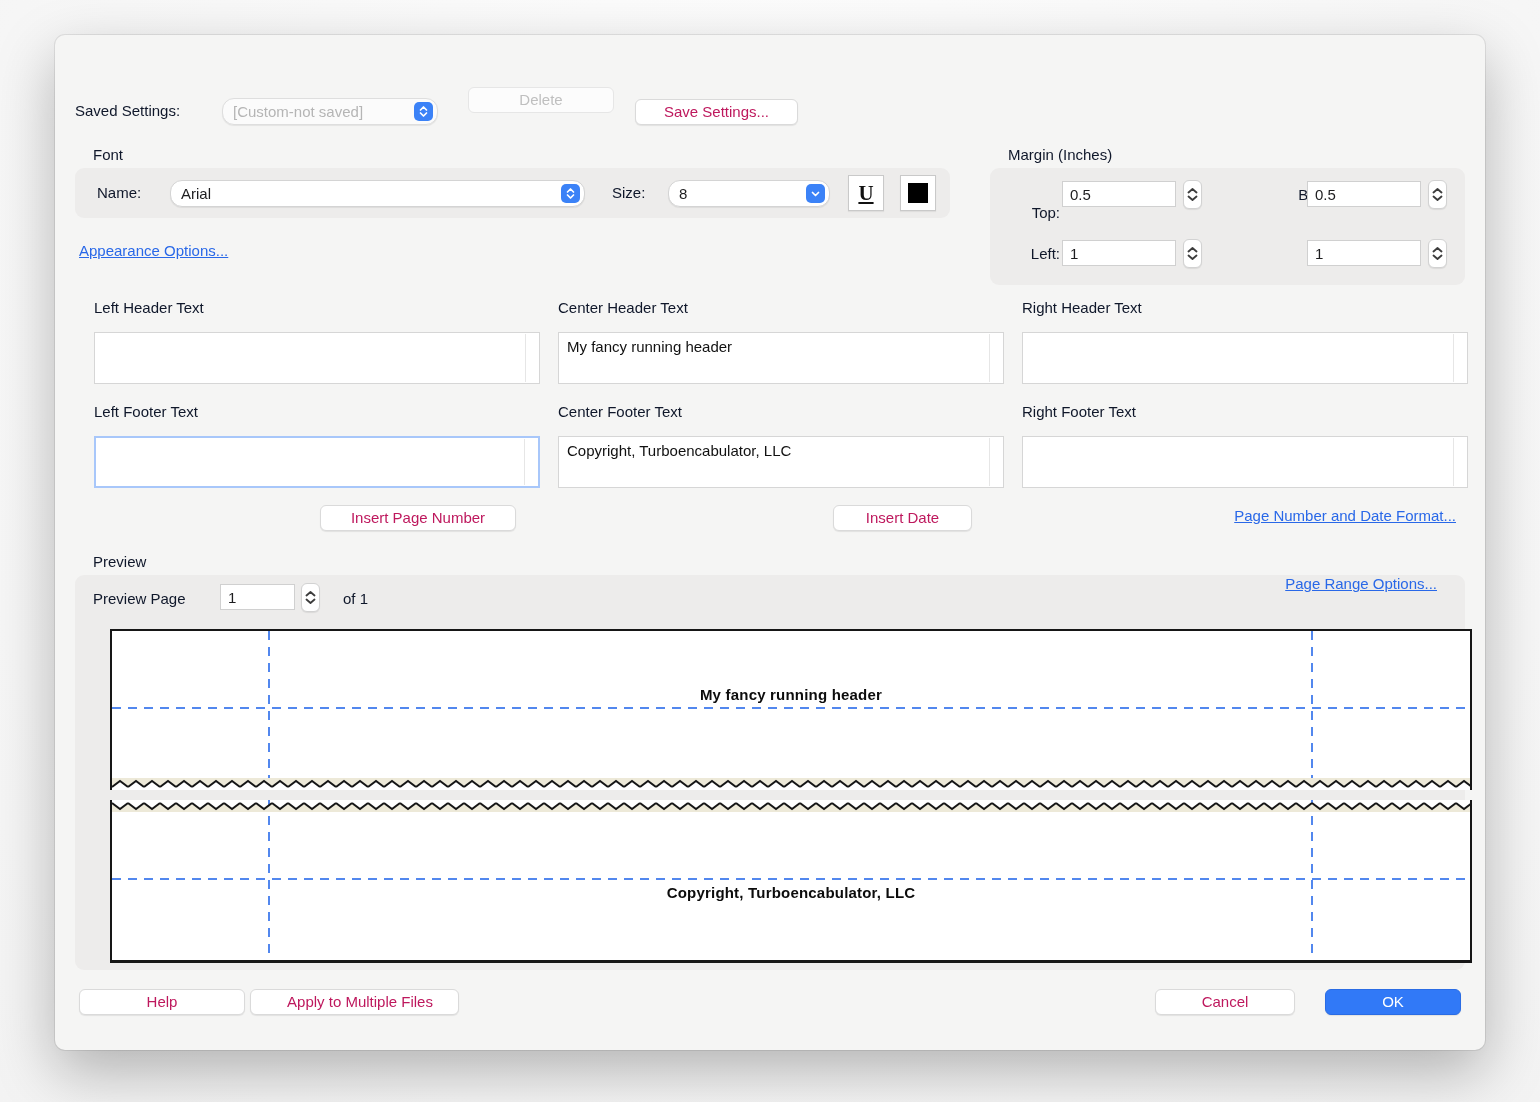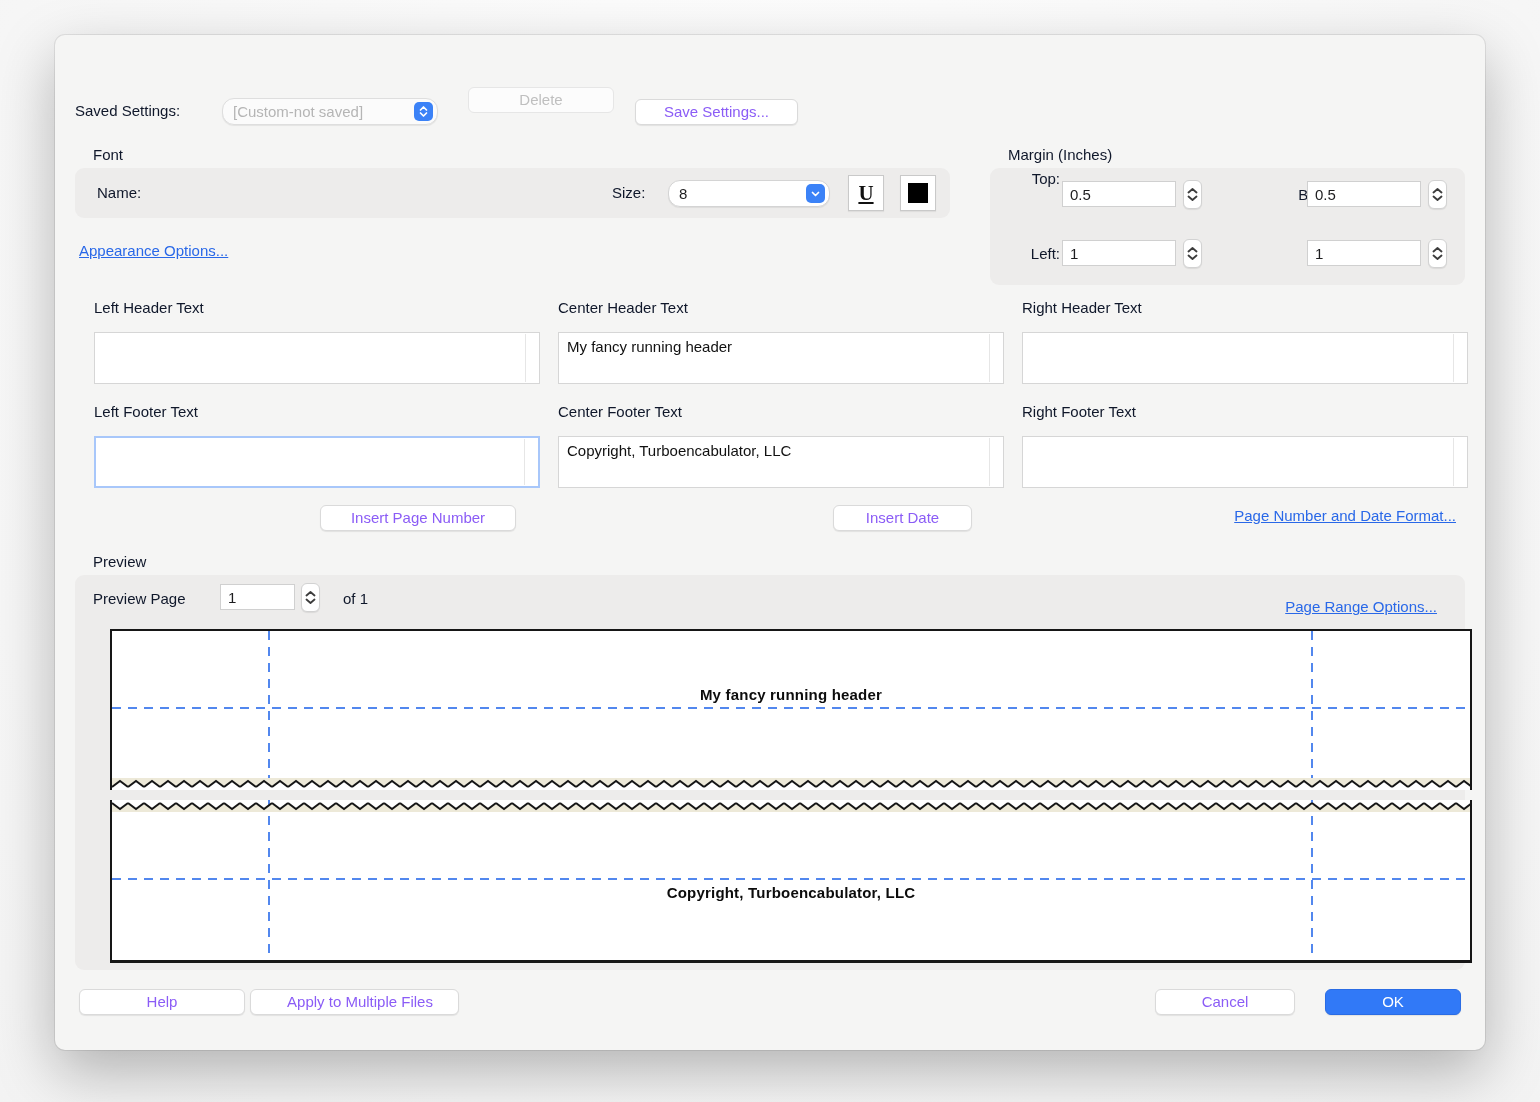--- a/index.html
+++ b/index.html
@@ -29,21 +29,21 @@
     position:absolute; left:0; right:0; top:0; height:45px; line-height:45px;
     text-align:center; font-size:16.5px; font-weight:bold; color:#383838;
   }
   .lbl { position:absolute; font-size:15px; color:#0f172a; white-space:nowrap; }
 
   
   .btn {
     position:absolute; height:26px; background:#ffffff;
     border:1px solid #dadada; border-radius:6px;
     box-shadow:0 1px 1px rgba(0,0,0,.08);
-    font-size:15px; color:#8b5cf6; text-align:center; line-height:24px;
+    font-size:15px; color:#be185d; text-align:center; line-height:24px;
     cursor:default; white-space:nowrap;
   }
   .btn.disabled { color:#bfbfbf; background:#fcfcfc; border-color:#e6e6e6; box-shadow:none; }
   .btn.primary { background:#3179f7; border-color:#2a6ce4; color:#ffffff; font-weight:500; }
 
   .link { position:absolute; font-size:15px; color:#2968e8; text-decoration:underline; white-space:nowrap; cursor:pointer; }
 
   .groupbox { position:absolute; background:#edeceb; border-radius:9px; }
 
   
@@ -138,41 +138,50 @@
           <path d="M2.5 8 L5.5 11 L8.5 8" fill="none" stroke="#fff" stroke-width="1.7" stroke-linecap="round" stroke-linejoin="round"></path>
         </svg>
     </span>
   </div>
   <div class="btn disabled" style="left:413px; top:52px; width:146px;">Delete</div>
   <div class="btn" style="left:580px; top:64px; width:163px;">Save Settings...</div>
 
   <span class="lbl" style="left:38px; top:111px;">Font</span>
   <div class="groupbox" style="left:20px; top:133px; width:875px; height:50px;"></div>
   <span class="lbl" style="left:42px; top:149px;">Name:</span>
+  <div class="combo" style="left:115px; top:145px; width:415px;">
+    <span>Arial</span>
+    <span class="combo-caret">
+      <svg width="11" height="13" viewBox="0 0 11 13">
+          <path d="M2.5 5 L5.5 2 L8.5 5" fill="none" stroke="#fff" stroke-width="1.7" stroke-linecap="round" stroke-linejoin="round"></path>
+          <path d="M2.5 8 L5.5 11 L8.5 8" fill="none" stroke="#fff" stroke-width="1.7" stroke-linecap="round" stroke-linejoin="round"></path>
+        </svg>
+    </span>
+  </div>
   <span class="lbl" style="left:557px; top:149px;">Size:</span>
   <div class="combo" style="left:613px; top:145px; width:162px;">
     <span>8</span>
     <span class="combo-caret">
       <svg width="11" height="13" viewBox="0 0 11 13">
           <path d="M2.5 5.5 L5.5 8.5 L8.5 5.5" fill="none" stroke="#fff" stroke-width="1.7" stroke-linecap="round" stroke-linejoin="round"></path>
         </svg>
     </span>
   </div>
   <div class="sqbtn" style="left:793px; top:140px;">
     <span class="u-glyph">U</span>
   </div>
   <div class="sqbtn" style="left:845px; top:140px;">
     <span class="swatch"></span>
   </div>
 
   <span class="link" style="left:24px; top:207px;">Appearance Options...</span>
 
   <span class="lbl" style="left:953px; top:111px;">Margin (Inches)</span>
   <div class="groupbox" style="left:935px; top:133px; width:475px; height:117px;"></div>
-  <span class="lbl" style="left:20px; top:135px; width:50px; text-align:right; left:955px;">Top:</span>
+  <span class="lbl" style="left:20px; top:169px; width:50px; text-align:right; left:955px;">Top:</span>
   <input class="field" style="left: 1007px; top: 146px; width: 114px;" value="0.5">
   <div class="stepper" style="left:1128px; top:145px;">
     <svg width="11" height="6" viewBox="0 0 11 6">
         <path d="M1.5 4.5 L5.5 1 L9.5 4.5" fill="none" stroke="#3c3c3c" stroke-width="1.8" stroke-linecap="round" stroke-linejoin="round"></path>
       </svg>
     <svg width="11" height="6" viewBox="0 0 11 6">
         <path d="M1.5 1.5 L5.5 5 L9.5 1.5" fill="none" stroke="#3c3c3c" stroke-width="1.8" stroke-linecap="round" stroke-linejoin="round"></path>
       </svg>
   </div>
   <span class="lbl" style="left:1173px; top:151px; width:118px; text-align:right; width:118px; left:1185px; width:110px;">Bottom:</span>
@@ -245,21 +254,21 @@
     <input class="field" style="left: 145px; top: 9px; width: 75px;" value="1">
     <div class="stepper" style="left:226px; top:8px;">
       <svg width="11" height="6" viewBox="0 0 11 6">
           <path d="M1.5 4.5 L5.5 1 L9.5 4.5" fill="none" stroke="#3c3c3c" stroke-width="1.8" stroke-linecap="round" stroke-linejoin="round"></path>
         </svg>
       <svg width="11" height="6" viewBox="0 0 11 6">
           <path d="M1.5 1.5 L5.5 5 L9.5 1.5" fill="none" stroke="#3c3c3c" stroke-width="1.8" stroke-linecap="round" stroke-linejoin="round"></path>
         </svg>
     </div>
     <span class="lbl" style="left:268px; top:15px;">of 1</span>
-    <span class="link" style="right:28px; top:23px;margin-left:16px;">Page Range Options...</span>
+    <span class="link" style="right:28px; top:0;margin-left:16px;">Page Range Options...</span>
 
     <div class="half top">
       <div class="guide-v" style="left:156px;"></div>
       <div class="guide-v" style="left:1199px;"></div>
       <div class="guide-h" style="top:76px;"></div>
       <div class="preview-text" style="top:55px;">My fancy running header</div>
       <svg class="tear at-bottom">
           <rect x="0" y="0" width="100%" height="12" fill="url(#tear-down)"></rect>
         </svg>
     </div>

